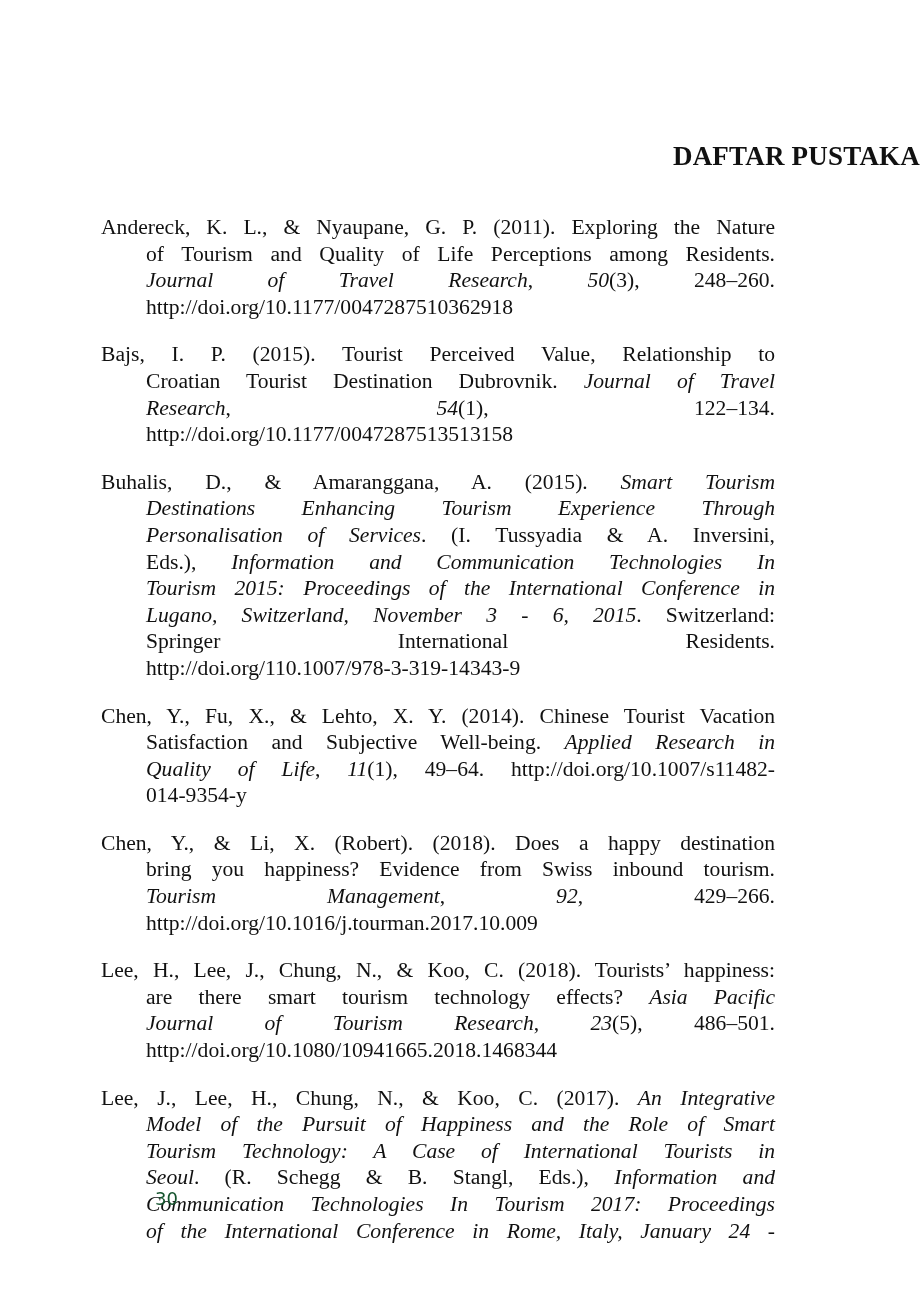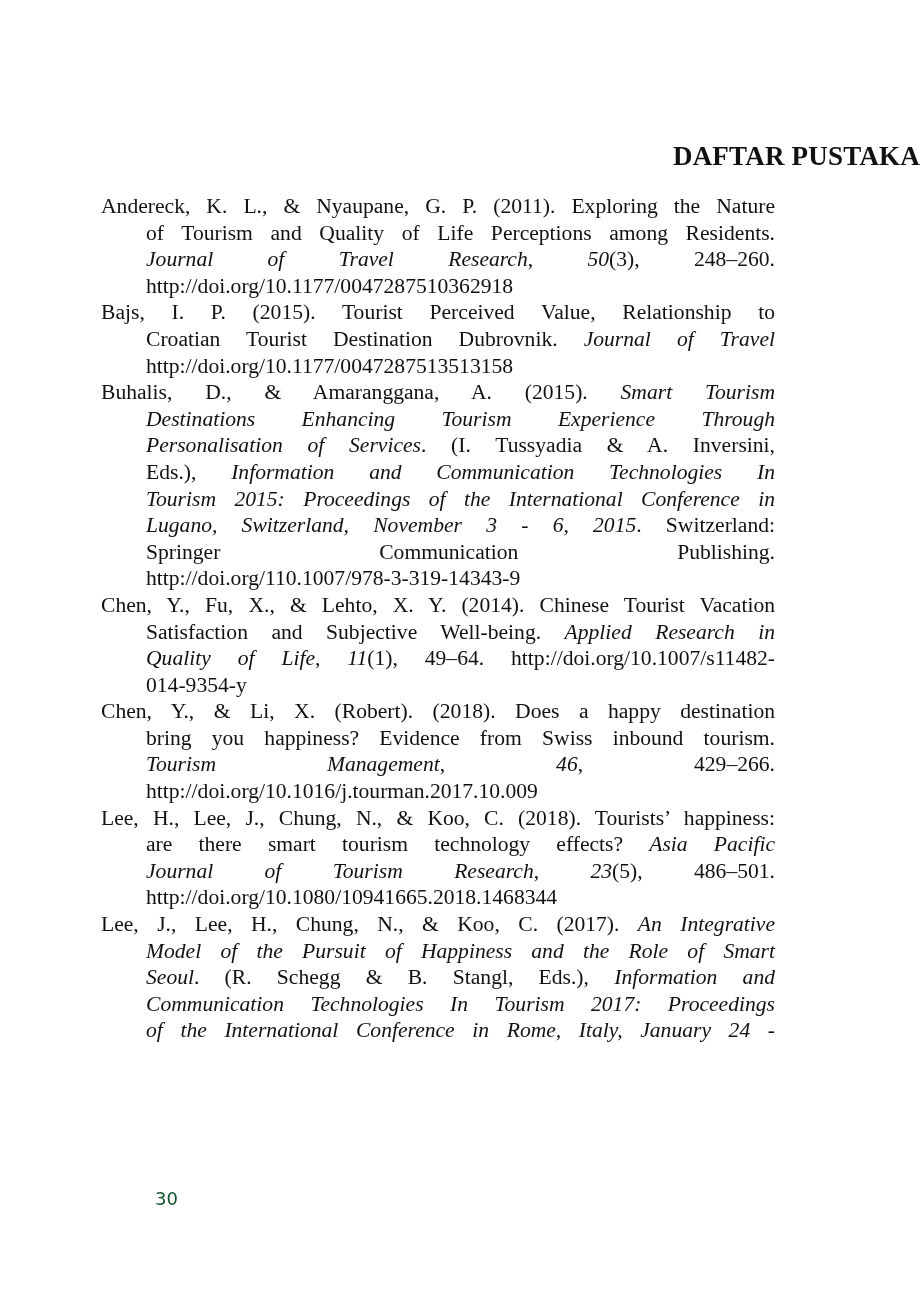--- a/index.html
+++ b/index.html
@@ -15,73 +15,75 @@
     position: absolute; left: 146px; top: 193px; width: 629px;
     font-family: "Liberation Serif", serif; font-size: 21.6px; line-height: 26.6px; color: #111;
   }
   .ref {
     margin: 0; padding-left: 45px; text-indent: -45px;
     text-align: justify; text-align-last: left;
   }
   .ref i { }
   .ref .line { display: block; text-align: justify; text-align-last: justify; }
   .ref .line.last { text-align-last: left; }
-  .ref .line.first { margin-left: -45px; }
+  .ref .line.first { margin-left: -45px; margin-top: 21px; }
   .pageno {
     position: absolute; left: 155px; top: 1188px;
     font-family: "DejaVu Sans", sans-serif; font-size: 18px; color: #14532d;
   }
 </style>
 </head>
 <body>
 
 <div class="page">
   <div class="title">DAFTAR PUSTAKA</div>
   <div class="refs" id="refs">
       <div class="ref">
         <span class="line first"><span>Andereck, K. L., &amp; Nyaupane, G. P. (2011). Exploring the Nature</span></span>
         <span class="line"><span>of Tourism and Quality of Life Perceptions among Residents.</span></span>
         <span class="line"><i>Journal of Travel Research</i><span>, </span><i>50</i><span>(3), 248–260.</span></span>
         <span class="line last"><span>http://doi.org/10.1177/0047287510362918</span></span>
       </div>
       <div class="ref">
         <span class="line first"><span>Bajs, I. P. (2015). Tourist Perceived Value, Relationship to</span></span>
         <span class="line"><span>Croatian Tourist Destination Dubrovnik. </span><i>Journal of Travel</i></span>
+        <span class="line"><i>Research</i><span>, </span><i>54</i><span>(1), 122–134.</span></span>
         <span class="line last"><span>http://doi.org/10.1177/0047287513513158</span></span>
       </div>
       <div class="ref">
         <span class="line first"><span>Buhalis, D., &amp; Amaranggana, A. (2015). </span><i>Smart Tourism</i></span>
         <span class="line"><i>Destinations Enhancing Tourism Experience Through</i></span>
         <span class="line"><i>Personalisation of Services</i><span>. (I. Tussyadia &amp; A. Inversini,</span></span>
         <span class="line"><span>Eds.), </span><i>Information and Communication Technologies In</i></span>
         <span class="line"><i>Tourism 2015: Proceedings of the International Conference in</i></span>
         <span class="line"><i>Lugano, Switzerland, November 3 - 6, 2015</i><span>. Switzerland:</span></span>
-        <span class="line"><span>Springer Communication Publishing.</span></span>
+        <span class="line"><span>Springer International Residents.</span></span>
         <span class="line last"><span>http://doi.org/110.1007/978-3-319-14343-9</span></span>
       </div>
       <div class="ref">
         <span class="line first"><span>Chen, Y., Fu, X., &amp; Lehto, X. Y. (2014). Chinese Tourist Vacation</span></span>
         <span class="line"><span>Satisfaction and Subjective Well-being. </span><i>Applied Research in</i></span>
         <span class="line"><i>Quality of Life</i><span>, </span><i>11</i><span>(1), 49–64. http://doi.org/10.1007/s11482-</span></span>
         <span class="line last"><span>014-9354-y</span></span>
       </div>
       <div class="ref">
         <span class="line first"><span>Chen, Y., &amp; Li, X. (Robert). (2018). Does a happy destination</span></span>
         <span class="line"><span>bring you happiness? Evidence from Swiss inbound tourism.</span></span>
-        <span class="line"><i>Tourism Management</i><span>, </span><i>46</i><span>, 429–266.</span></span>
+        <span class="line"><i>Tourism Management</i><span>, </span><i>92</i><span>, 429–266.</span></span>
         <span class="line last"><span>http://doi.org/10.1016/j.tourman.2017.10.009</span></span>
       </div>
       <div class="ref">
         <span class="line first"><span>Lee, H., Lee, J., Chung, N., &amp; Koo, C. (2018). Tourists’ happiness:</span></span>
         <span class="line"><span>are there smart tourism technology effects? </span><i>Asia Pacific</i></span>
         <span class="line"><i>Journal of Tourism Research</i><span>, </span><i>23</i><span>(5), 486–501.</span></span>
         <span class="line last"><span>http://doi.org/10.1080/10941665.2018.1468344</span></span>
       </div>
       <div class="ref">
         <span class="line first"><span>Lee, J., Lee, H., Chung, N., &amp; Koo, C. (2017). </span><i>An Integrative</i></span>
         <span class="line"><i>Model of the Pursuit of Happiness and the Role of Smart</i></span>
+        <span class="line"><i>Tourism Technology: A Case of International Tourists in</i></span>
         <span class="line"><i>Seoul</i><span>. (R. Schegg &amp; B. Stangl, Eds.), </span><i>Information and</i></span>
         <span class="line"><i>Communication Technologies In Tourism 2017: Proceedings</i></span>
         <span class="line"><i>of the International Conference in Rome, Italy, January 24 -</i></span>
       </div>
     </div>
   <div class="pageno">30</div>
 </div>
 
 </body></html>

